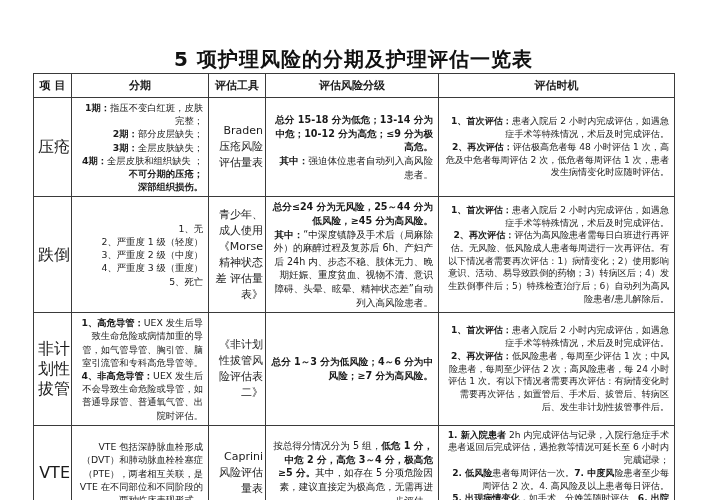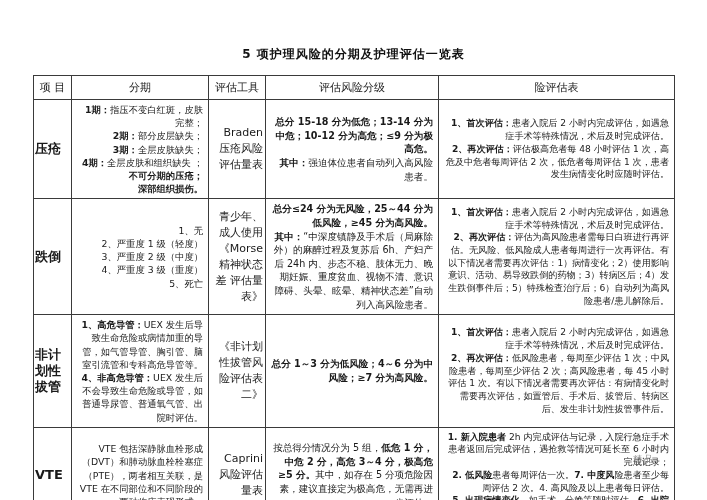--- a/index.html
+++ b/index.html
@@ -2,36 +2,36 @@
 <html><head>
 <meta charset="utf-8">
 <style>
   html,body{margin:0;padding:0;}
   body{
     width:707px;height:500px;overflow:hidden;background:#ffffff;
     font-family:"DejaVu Sans","Liberation Sans",sans-serif;
     color:#1a1a1a;position:relative;
   }
   .page-title{
-    text-align:center;font-weight:bold;font-size:12px;letter-spacing:1px;
-    margin-top:46px;margin-bottom:12px;color:#111;
+    text-align:center;font-weight:bold;font-size:20px;letter-spacing:1px;
+    margin-top:46px;margin-bottom:0;color:#111;
   }
   table.risk-table{
     border-collapse:collapse;table-layout:fixed;
     margin-left:33px;width:641px;background:#fff;
   }
   .risk-table th,.risk-table td{
     border:1px solid #3a3a3a;vertical-align:middle;
     padding:3px 5px;box-sizing:border-box;
   }
   .risk-table th{
-    font-size:11px;font-weight:normal;text-align:center;height:24px;padding:4px 2px;
+    font-size:11px;font-weight:bold;text-align:center;height:24px;padding:4px 2px;
   }
   td.item-cell{
-    text-align:left;font-weight:bold;font-size:13px;line-height:1.25;
+    text-align:right;font-weight:normal;font-size:16px;line-height:1.25;
     padding:2px 1px;
   }
   td.tool-cell{
     text-align:right;font-size:11px;line-height:1.45;padding:2px 2px;
   }
   td.stage-cell,td.grade-cell,td.time-cell{
     vertical-align:middle;text-align:right;font-size:9.3px;line-height:1.42;
   }
   td.grade-cell{font-size:9.6px;}
   td.time-cell{font-size:9.1px;line-height:1.4;}
@@ -53,21 +53,21 @@
     <col style="width:57px">
     <col style="width:173px">
     <col style="width:236px">
   </colgroup>
   <thead>
     <tr>
       <th>项 目</th>
       <th>分期</th>
       <th>评估工具</th>
       <th>评估风险分级</th>
-      <th>险评估表</th>
+      <th>评估时机</th>
     </tr>
   </thead>
   <tbody>
     <tr style="height:86px;">
       <td class="item-cell">压疮</td>
       <td class="stage-cell"><b>1期：</b><span>指压不变白红斑，皮肤完整；<br></span><b>2期：</b><span>部分皮层缺失；<br></span><b>3期：</b><span>全层皮肤缺失；<br></span><b>4期：</b><span>全层皮肤和组织缺失 ；<br></span><b>不可分期的压疮；<br>深部组织损伤。</b></td>
       <td class="tool-cell">Braden 压疮风险 评估量表</td>
       <td class="grade-cell"><b>总分 15-18 分为低危；13-14 分为中危；10-12 分为高危；≤9 分为极高危。</b><span><br></span><b>其中：</b><span>强迫体位患者自动列入高风险患者。</span></td>
       <td class="time-cell"><b>1、首次评估：</b><span>患者入院后 2 小时内完成评估，如遇急症手术等特殊情况，术后及时完成评估。<br></span><b>2、再次评估：</b><span>评估极高危者每 48 小时评估 1 次，高危及中危者每周评估 2 次，低危者每周评估 1 次，患者发生病情变化时应随时评估。</span></td>
     </tr>
@@ -76,21 +76,21 @@
       <td class="stage-cell"><span>1、无<br>2、严重度 1 级（轻度）<br>3、严重度 2 级（中度）<br>4、严重度 3 级（重度）<br>5、死亡</span></td>
       <td class="tool-cell">青少年、 成人使用 《Morse 精神状态差 评估量表》</td>
       <td class="grade-cell"><b>总分≤24 分为无风险，25～44 分为低风险，≥45 分为高风险。</b><span><br></span><b>其中：</b><span>“中深度镇静及手术后（局麻除外）的麻醉过程及复苏后 6h、产妇产后 24h 内、步态不稳、肢体无力、晚期妊娠、重度贫血、视物不清、意识障碍、头晕、眩晕、精神状态差”自动列入高风险患者。</span></td>
       <td class="time-cell"><b>1、首次评估：</b><span>患者入院后 2 小时内完成评估，如遇急症手术等特殊情况，术后及时完成评估。<br></span><b>2、再次评估：</b><span>评估为高风险患者需每日白班进行再评估。无风险、低风险成人患者每周进行一次再评估。有以下情况者需要再次评估：1）病情变化；2）使用影响意识、活动、易导致跌倒的药物；3）转病区后；4）发生跌倒事件后；5）特殊检查治疗后；6）自动列为高风险患者/患儿解除后。</span></td>
     </tr>
     <tr style="height:80px;">
       <td class="item-cell">非计划性拔管</td>
       <td class="stage-cell"><b>1、高危导管：</b><span>UEX 发生后导致生命危险或病情加重的导管，如气管导管、胸引管、脑室引流管和专科高危导管等。<br></span><b>4、非高危导管：</b><span>UEX 发生后不会导致生命危险或导管，如普通导尿管、普通氧气管、出院时评估。</span></td>
       <td class="tool-cell">《非计划 性拔管风 险评估表 二》</td>
       <td class="grade-cell"><b>总分 1～3 分为低风险；4～6 分为中风险；≥7 分为高风险。</b></td>
-      <td class="time-cell"><b>1、首次评估：</b><span>患者入院后 2 小时内完成评估，如遇急症手术等特殊情况，术后及时完成评估。<br></span><b>2、再次评估：</b><span>低风险患者，每周至少评估 1 次；中风险患者，每周至少评估 2 次；高风险患者，每 45 小时评估 1 次。有以下情况者需要再次评估：有病情变化时需要再次评估，如置管后、手术后、拔管后、转病区后、发生非计划性拔管事件后。</span></td>
+      <td class="time-cell"><b>1、首次评估：</b><span>患者入院后 2 小时内完成评估，如遇急症手术等特殊情况，术后及时完成评估。<br></span><b>2、再次评估：</b><span>低风险患者，每周至少评估 1 次；中风险患者，每周至少评估 2 次；高风险患者，每 24 小时评估 1 次。有以下情况者需要再次评估：有病情变化时需要再次评估，如置管后、手术后、拔管后、转病区后、发生非计划性拔管事件后。</span></td>
     </tr>
     <tr style="height:92px;">
       <td class="item-cell">VTE</td>
       <td class="stage-cell"><span>VTE 包括深静脉血栓形成（DVT）和肺动脉血栓栓塞症（PTE），两者相互关联，是 VTE 在不同部位和不同阶段的两种临床表现形式。</span></td>
       <td class="tool-cell">Caprini 风险评估 量表</td>
       <td class="grade-cell"><span>按总得分情况分为 5 组，</span><b>低危 1 分，中危 2 分，高危 3～4 分，极高危≥5 分。</b><span>其中，如存在 5 分项危险因素，建议直接定为极高危，无需再进一步评估。</span></td>
       <td class="time-cell"><b>1. 新入院患者</b><span> 2h 内完成评估与记录，入院行急症手术患者返回后完成评估，遇抢救等情况可延长至 6 小时内完成记录；<br></span><b>2. 低风险</b><span>患者每周评估一次。</span><b>7. 中度风</b><span>险患者至少每周评估 2 次。4. 高风险及以上患者每日评估。<br></span><b>5. 出现病情变化，</b><span>如手术、分娩等随时评估。</span><b>6. 出院时评估。</b></td>
     </tr>
   </tbody>
 </table>

